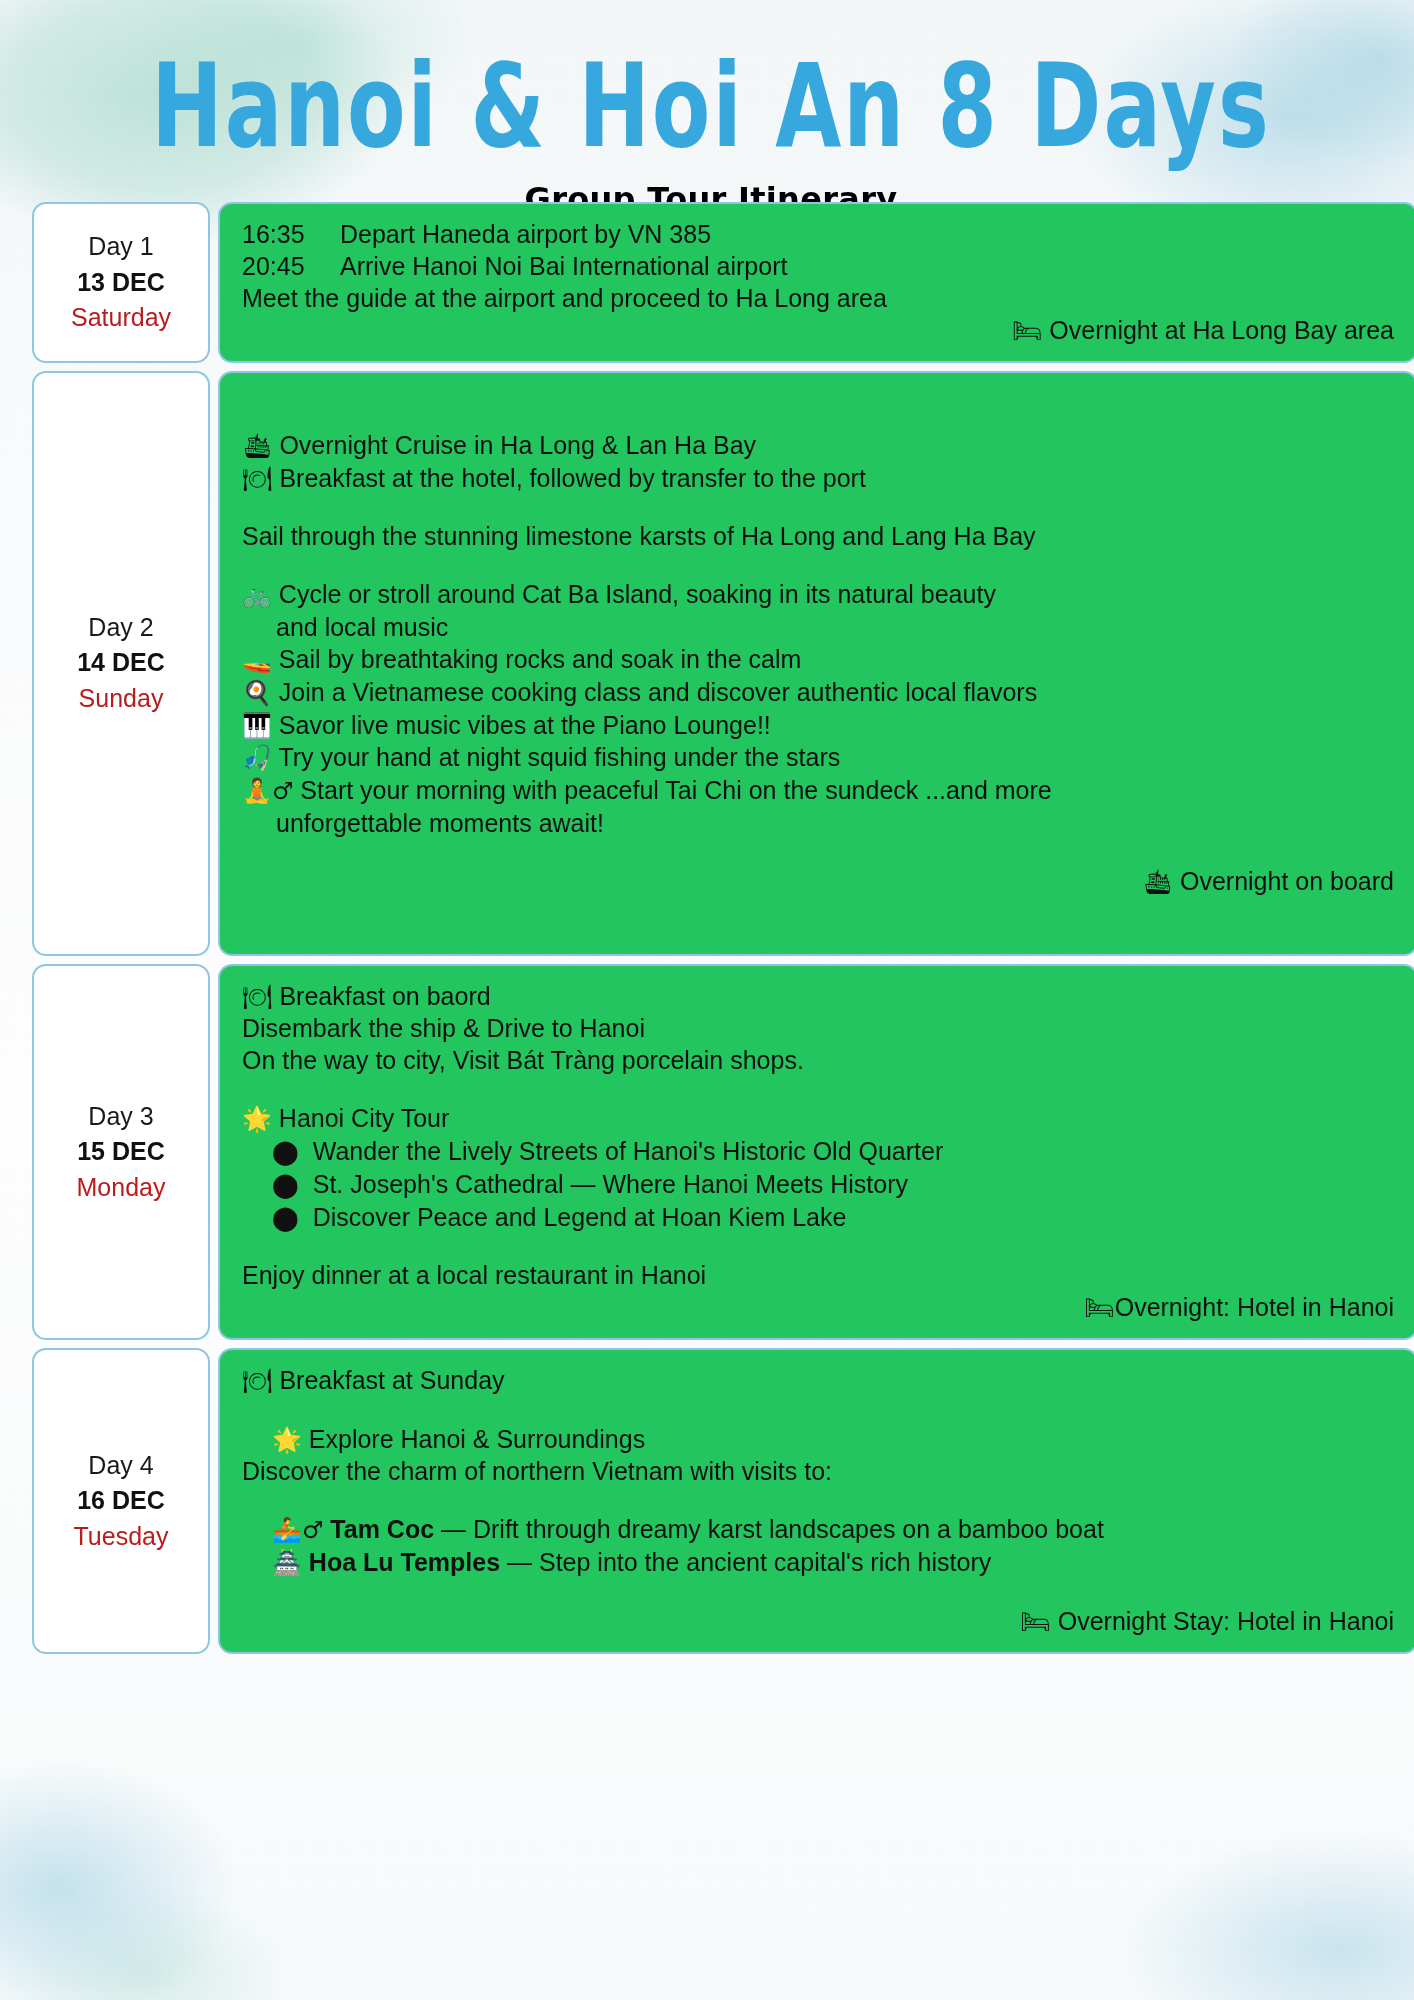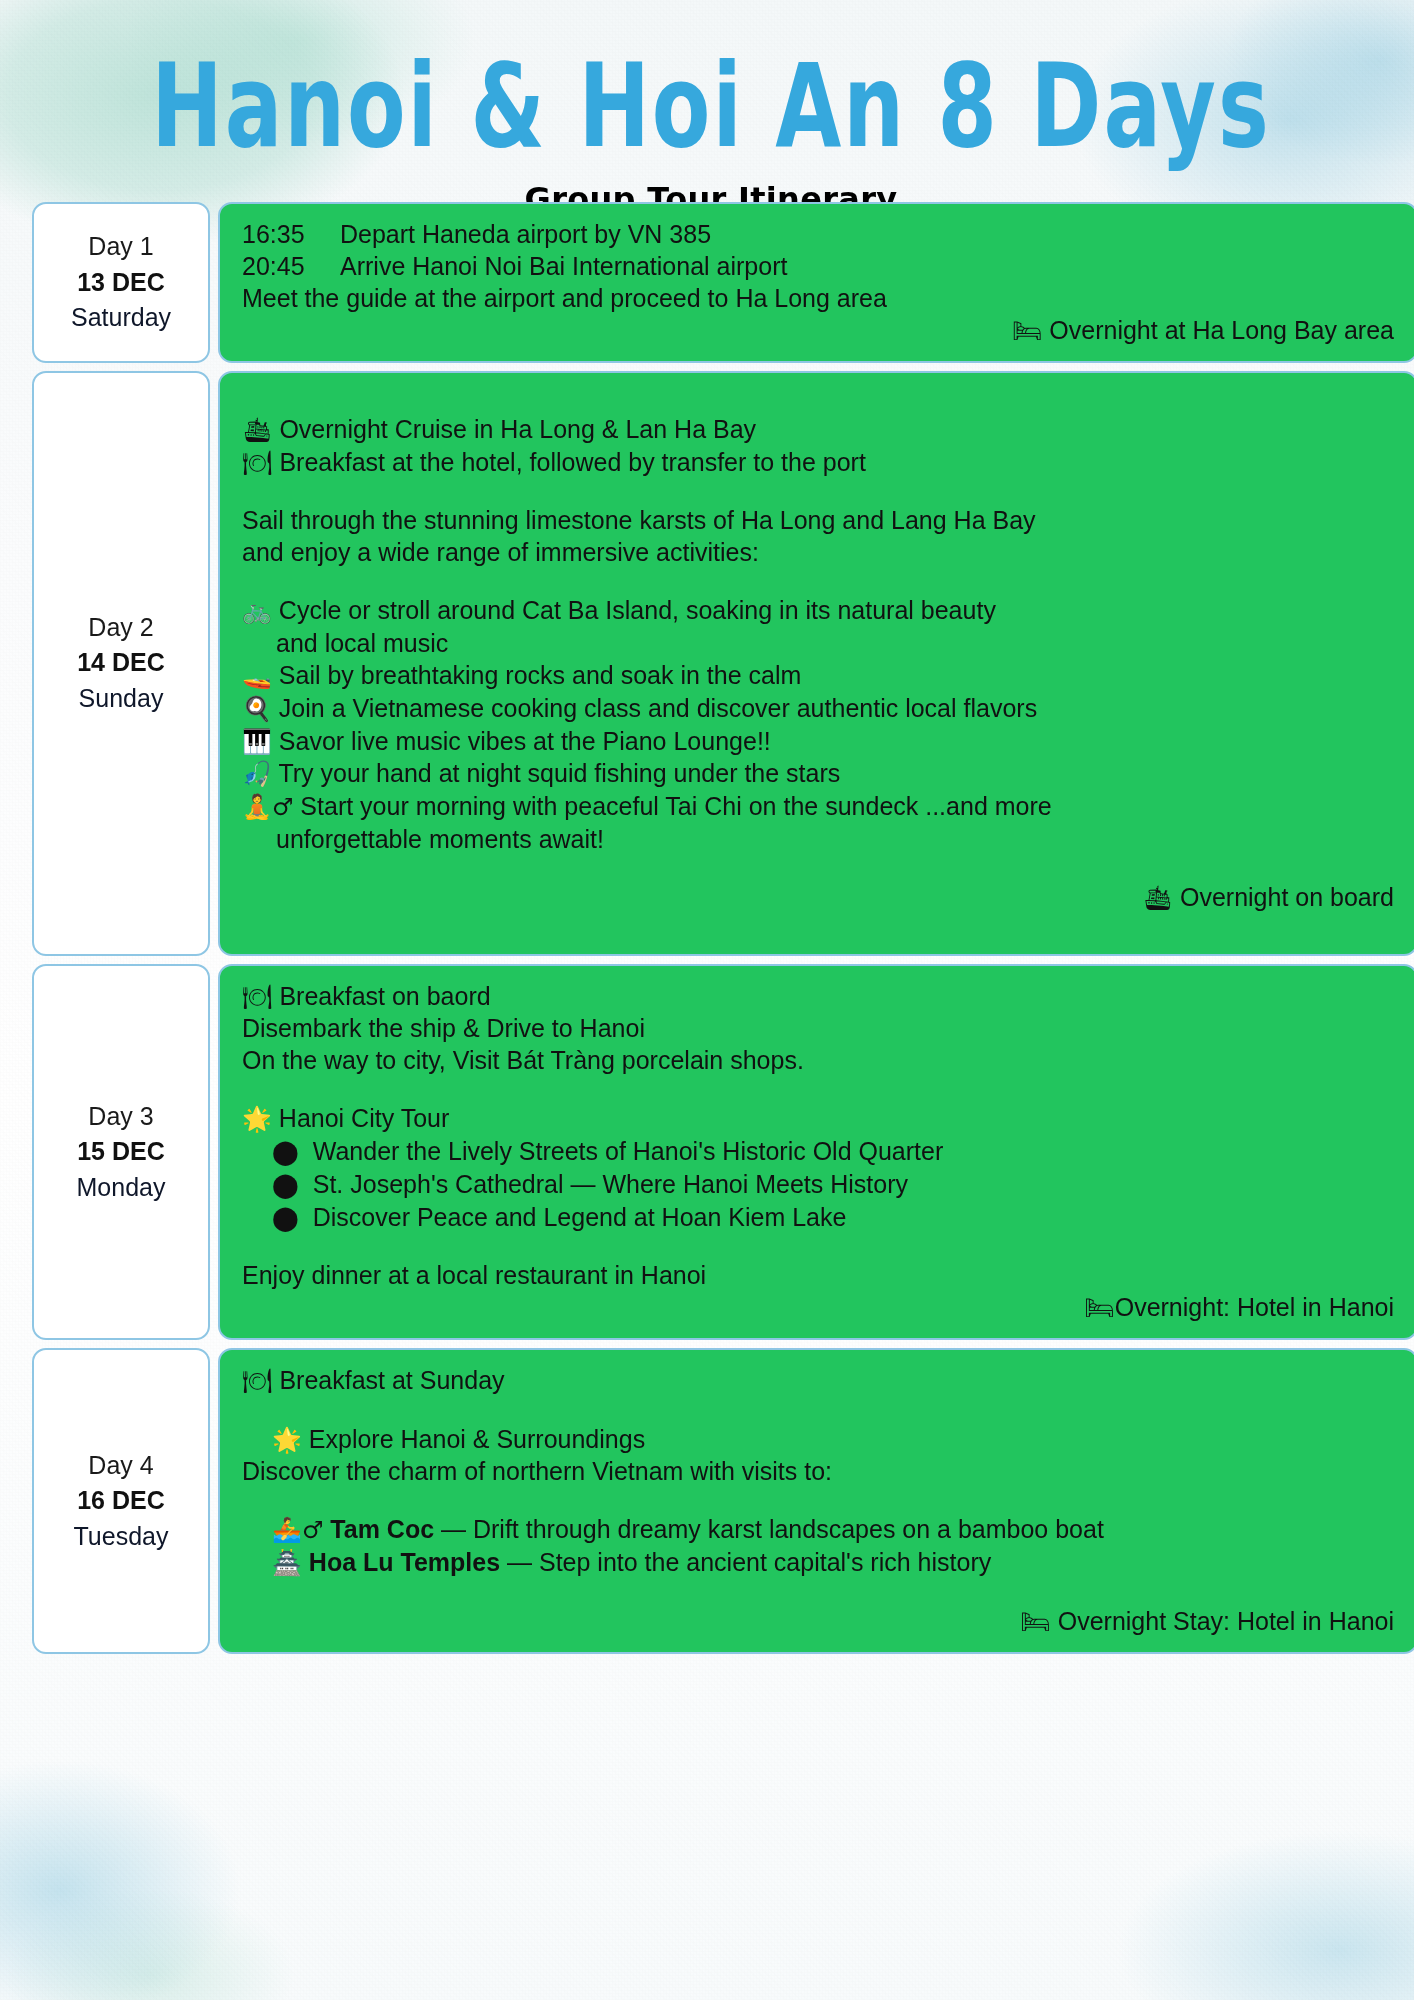--- a/index.html
+++ b/index.html
@@ -96,21 +96,21 @@
     font-weight: normal;
   }
   .day-date {
     font-size: 25px;
     color: #111111;
     font-weight: bold;
     line-height: 1.42;
   }
   .day-weekday {
     font-size: 25px;
-    color: #0f172a;
+    color: #b91c1c;
     line-height: 1.42;
     font-weight: normal;
   }
 
   .detail-cell {
     flex: 1 1 auto;
     background: #22c55e;
     border: 2px solid #8ec6e4;
     border-radius: 14px;
     padding: 14px 22px 14px 22px;
@@ -177,21 +177,20 @@
         <div class="day-cell">
           <div class="day-num">Day 2</div>
           <div class="day-date">14 DEC</div>
           <div class="day-weekday">Sunday</div>
         </div>
         <div class="detail-cell">
           <div class="line"><span class="emoji">🛳</span><span> Overnight Cruise in Ha Long &amp; Lan Ha Bay</span></div>
           <div class="line"><span class="emoji">🍽</span><span> Breakfast at the hotel, followed by transfer to the port</span></div>
           <div class="line spacer"></div>
           <div class="line"><span>Sail through the stunning limestone karsts of Ha Long and Lang Ha Bay</span></div>
-          <div class="line"><span>and enjoy a wide range of immersive activities:</span></div>
           <div class="line spacer"></div>
           <div class="line"><span class="emoji">🚲</span><span> Cycle or stroll around Cat Ba Island, soaking in its natural beauty</span></div>
           <div class="line indent"><span>and local music</span></div>
           <div class="line"><span class="emoji">🚤</span><span> Sail by breathtaking rocks and soak in the calm</span></div>
           <div class="line"><span class="emoji">🍳</span><span> Join a Vietnamese cooking class and discover authentic local flavors</span></div>
           <div class="line"><span class="emoji">🎹</span><span> Savor live music vibes at the Piano Lounge!!</span></div>
           <div class="line"><span class="emoji">🎣</span><span> Try your hand at night squid fishing under the stars</span></div>
           <div class="line"><span class="emoji">🧘♂</span><span> Start your morning with peaceful Tai Chi on the sundeck ...and more</span></div>
           <div class="line indent"><span>unforgettable moments await!</span></div>
           <div class="line spacer"></div>

